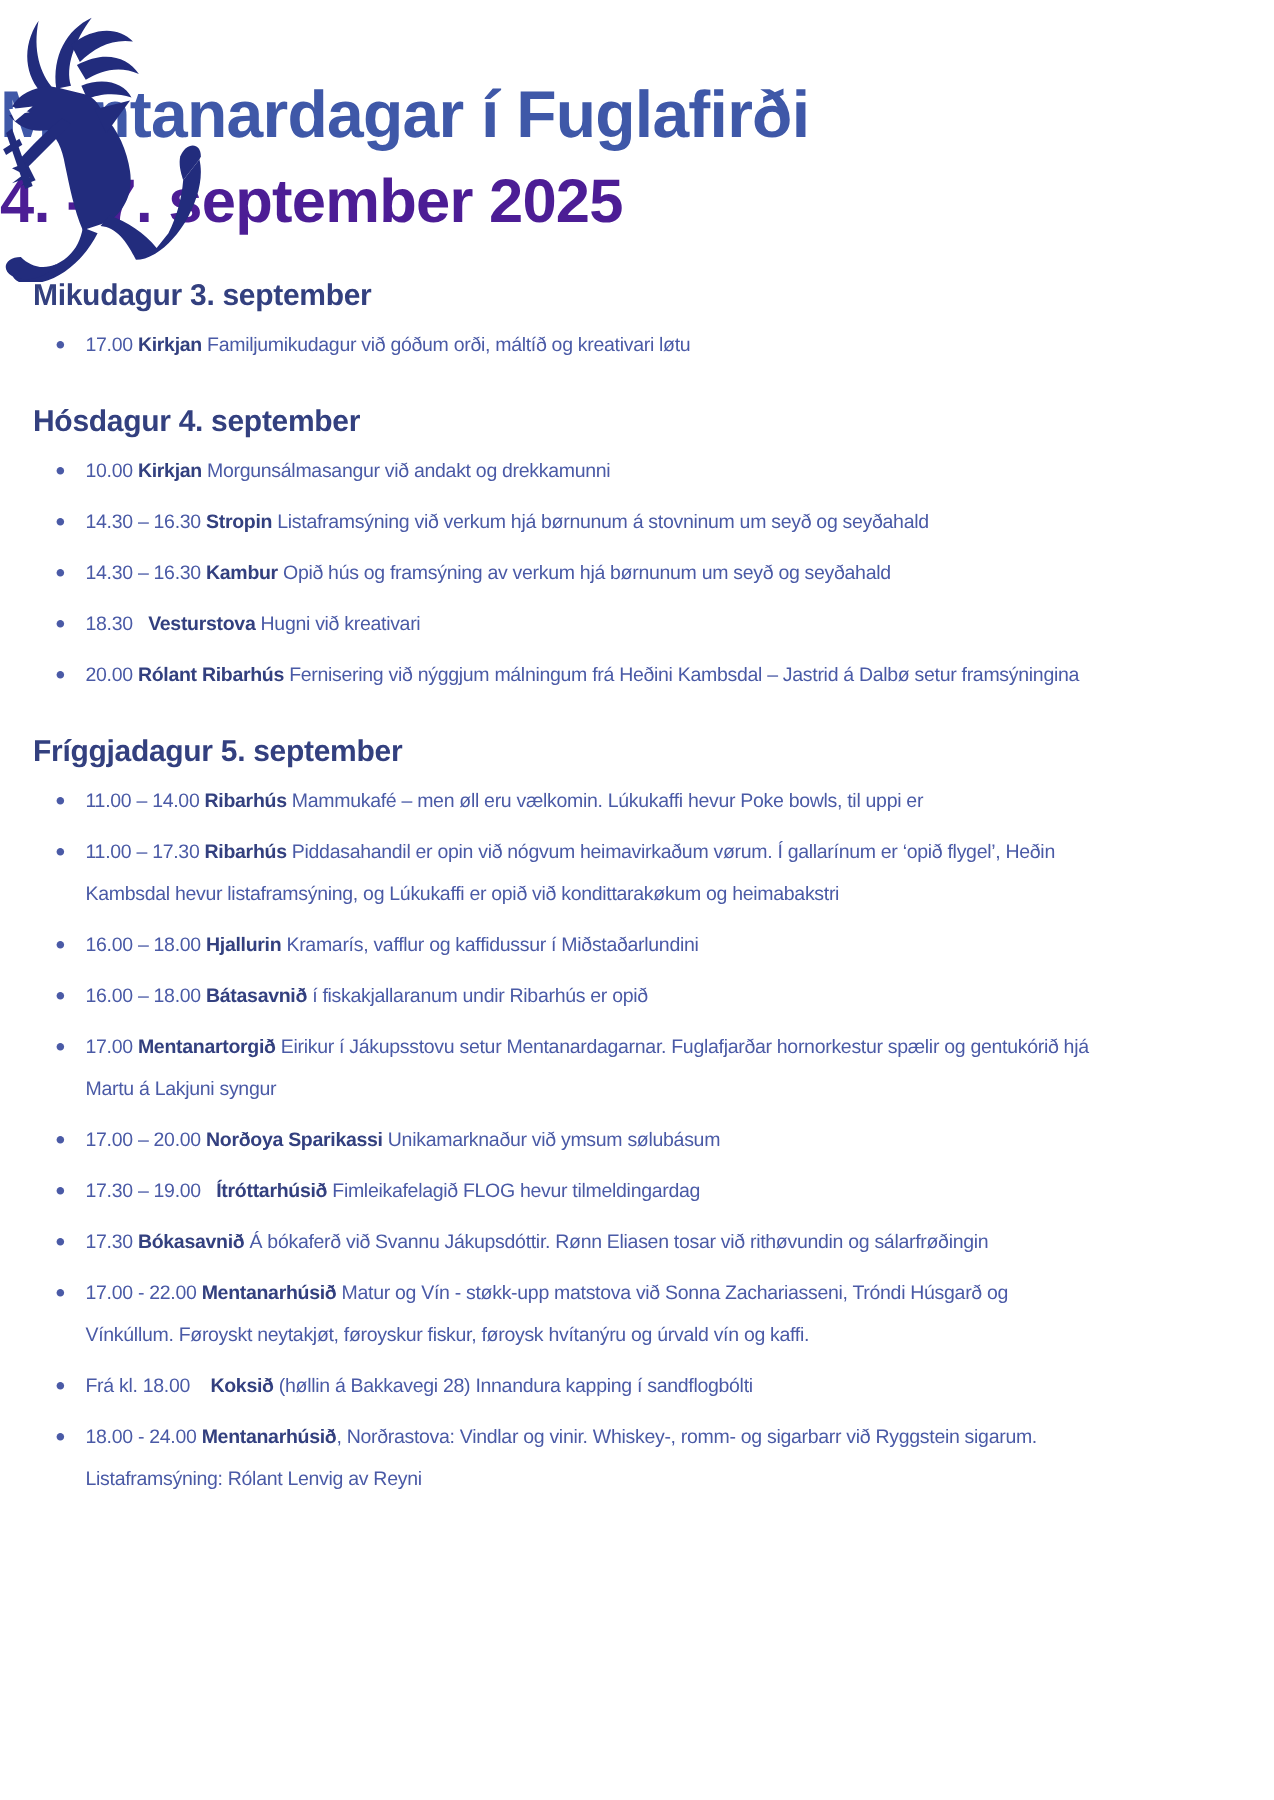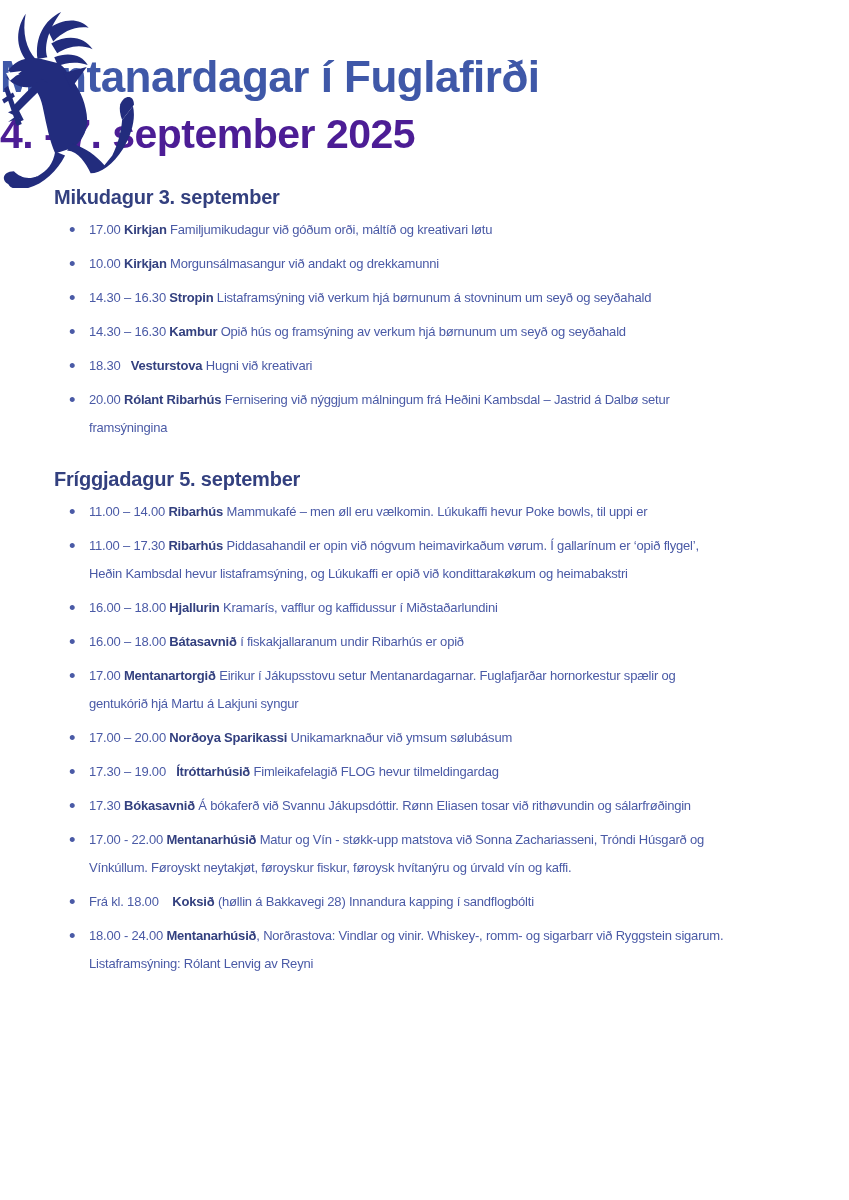--- a/index.html
+++ b/index.html
@@ -13,21 +13,21 @@
   .logo{position:absolute;left:2px;top:6px;}
   header{padding-top:52px;text-align:left;}
   .title-line1{
     margin:0;font-size:44px;font-weight:bold;color:#3f58a8;
     letter-spacing:-0.5px;line-height:1.15;
   }
   .title-line2{
     margin:8px 0 0 0;font-size:41px;font-weight:bold;color:#4c1d95;
     letter-spacing:-0.5px;line-height:1.15;
   }
-  main{padding:6px 38px 0 54px;width:770px;box-sizing:border-box;}
+  main{padding:6px 38px 0 22px;width:770px;box-sizing:border-box;}
   .day-section h2{
     font-size:20px;font-weight:bold;color:#33407f;
     margin:26px 0 7px 0;letter-spacing:-0.2px;
   }
   .day-section:first-child h2{margin-top:22px;}
   ul{list-style:none;margin:0;padding:0;}
   li{
     position:relative;padding-left:35px;
     font-size:13px;line-height:28px;color:#4a5aa6;
     margin:0 0 6px 0;letter-spacing:-0.2px;
@@ -78,20 +78,21 @@
 </header>
 
 <main>
     <section class="day-section">
       <h2>Mikudagur 3. september</h2>
       <ul>
         <li><span class="event-time">17.00 </span><strong class="event-venue">Kirkjan</strong><span class="event-separator"></span><span class="event-desc"> Familjumikudagur við góðum orði, máltíð og kreativari løtu</span></li>
       </ul>
     </section>
     <section class="day-section">
+      <h2>Hósdagur 4. september</h2>
       <ul>
         <li><span class="event-time">10.00 </span><strong class="event-venue">Kirkjan</strong><span class="event-separator"></span><span class="event-desc"> Morgunsálmasangur við andakt og drekkamunni</span></li>
         <li><span class="event-time">14.30 – 16.30 </span><strong class="event-venue">Stropin</strong><span class="event-separator"></span><span class="event-desc"> Listaframsýning við verkum hjá børnunum á stovninum um seyð og seyðahald</span></li>
         <li><span class="event-time">14.30 – 16.30 </span><strong class="event-venue">Kambur</strong><span class="event-separator"></span><span class="event-desc"> Opið hús og framsýning av verkum hjá børnunum um seyð og seyðahald</span></li>
         <li><span class="event-time">18.30 &nbsp; </span><strong class="event-venue">Vesturstova</strong><span class="event-separator"></span><span class="event-desc"> Hugni við kreativari</span></li>
         <li><span class="event-time">20.00 </span><strong class="event-venue">Rólant Ribarhús</strong><span class="event-separator"></span><span class="event-desc"> Fernisering við nýggjum málningum frá Heðini Kambsdal – Jastrid á Dalbø setur framsýningina</span></li>
       </ul>
     </section>
     <section class="day-section">
       <h2>Fríggjadagur 5. september</h2>

